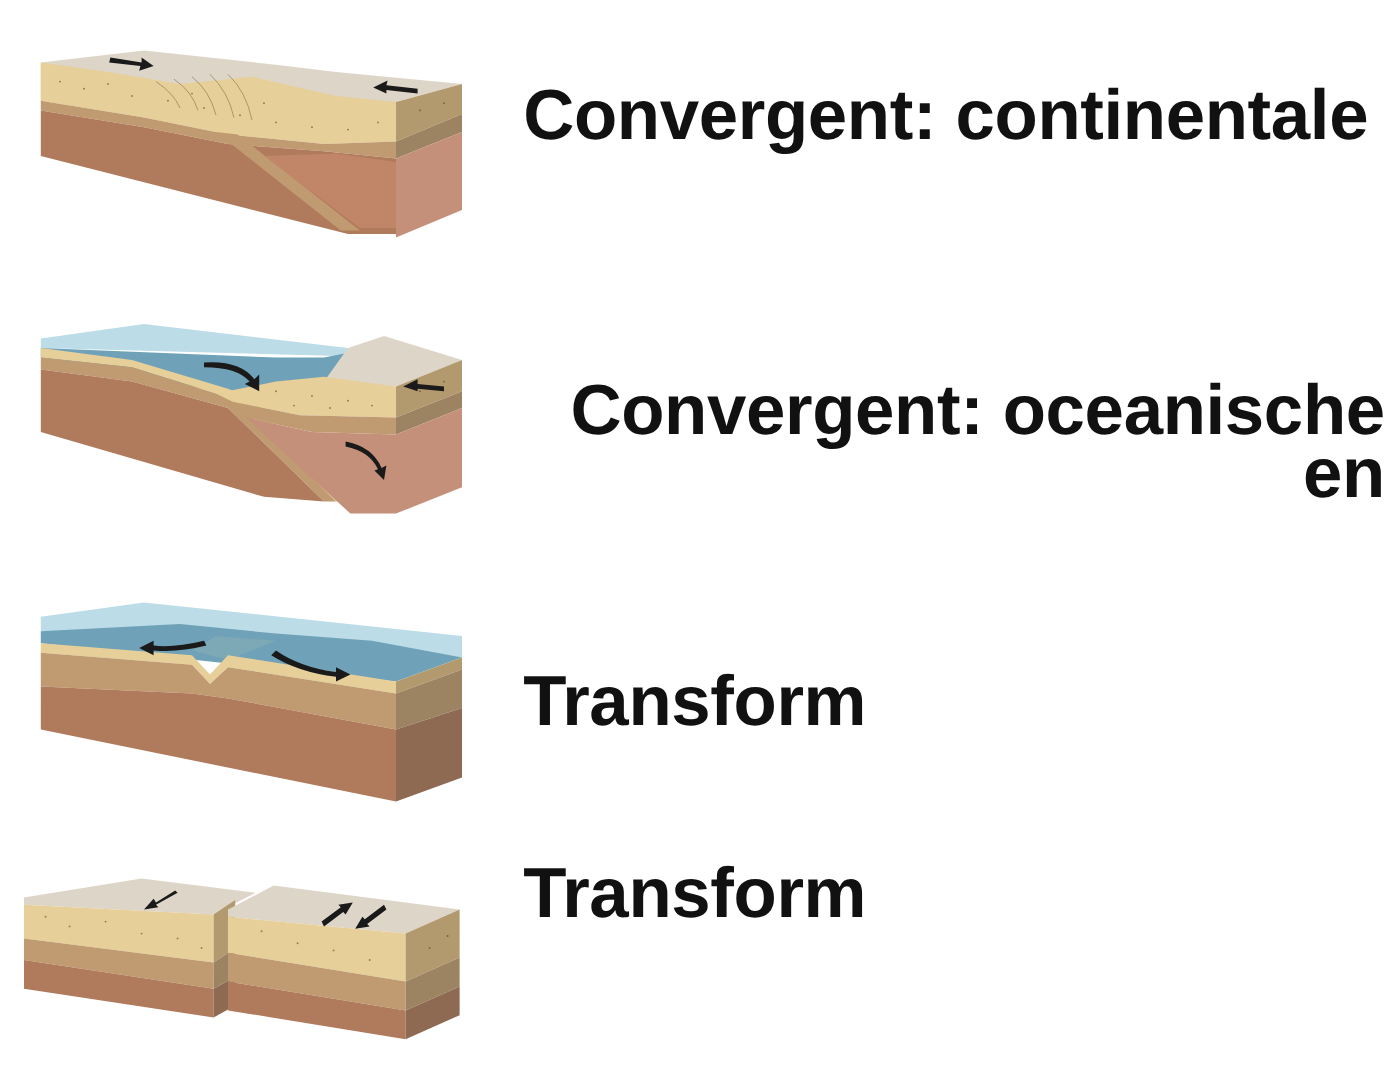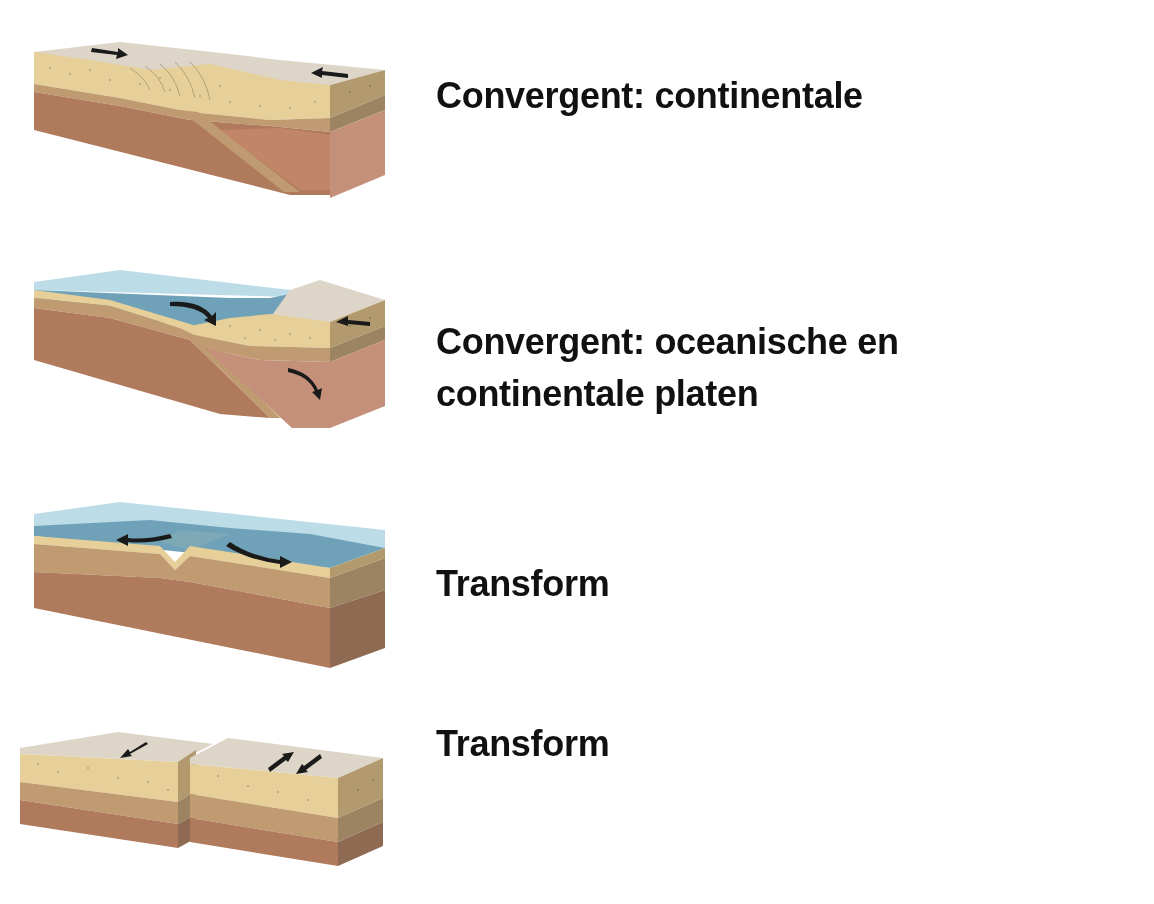--- a/index.html
+++ b/index.html
@@ -1,19 +1,19 @@
 <!DOCTYPE html>
 <html><head>
   <meta charset="utf-8">
   <style>
     html, body { margin: 0; padding: 0; background: #ffffff; }
     body { width: 1154px; height: 904px; position: relative; overflow: hidden; font-family: "Liberation Sans", sans-serif; }
     .row { position: absolute; left: 0; width: 1154px; }
     .diagram { position: absolute; }
-    .label { position: absolute; left: 436px; font-family: "Liberation Sans", sans-serif; font-weight: bold; font-size: 36px; line-height: 52px; color: #111111; letter-spacing: -0.3px; }
+    .label { position: absolute; left: 436px; font-family: "Liberation Sans", sans-serif; font-weight: bold; font-size: 59px; line-height: 52px; color: #111111; letter-spacing: -0.3px; }
     .label span { display: block; }
     svg { display: block; }
   </style>
 </head>
 <body>
 
 <div class="row" style="top:0;">
   <div class="diagram" style="left:30px; top:40px;">
     <svg width="360" height="160" viewBox="0 0 360 160">
 
@@ -110,23 +110,22 @@
         <path d="M140 34 Q170 32 182 48 L186 44 L186 58 L174 52 L178 50 Q168 38 140 38 Z"></path>
       </g>
       <g fill="#1a1a1a">
         <path d="M340 54 L318 52 L318 48 L306 54 L318 58 L318 56 L340 58 Z"></path>
       </g>
       <g fill="#1a1a1a">
         <path d="M258 100 Q280 104 288 122 L292 120 L290 132 L282 124 L285 123 Q278 108 258 104 Z"></path>
       </g>
     </svg>
   </div>
-  <div class="label" style="top:316px;">
+  <div class="label" style="top:316px;text-align:right;">
     <span>Convergent: oceanische en</span>
-    <span>continentale platen</span>
   </div>
 </div>
 
 <div class="row" style="top:0;">
   <div class="diagram" style="left:30px; top:500px;">
     <svg width="360" height="175" viewBox="0 0 360 175">
 
       <path d="M4 14 L90 2 L355 30 L355 48 L4 26 Z" fill="#bcdce8"></path>
 
       <path d="M4 26 L120 20 L200 28 L280 34 L355 48 L300 68 L4 36 Z" fill="#6fa2b8"></path>

